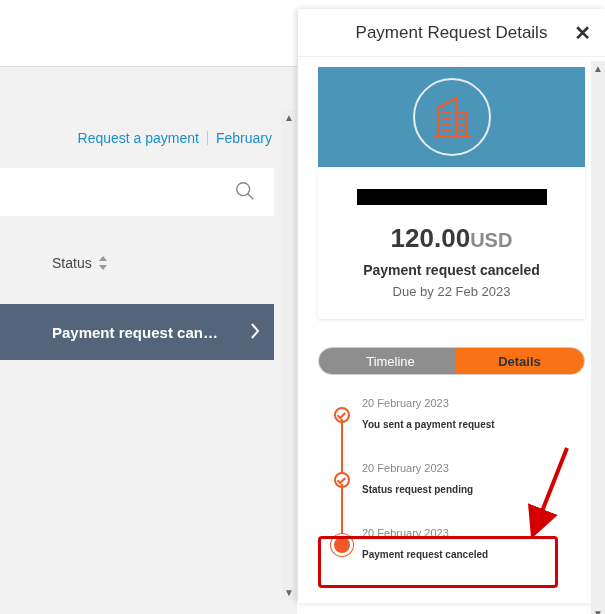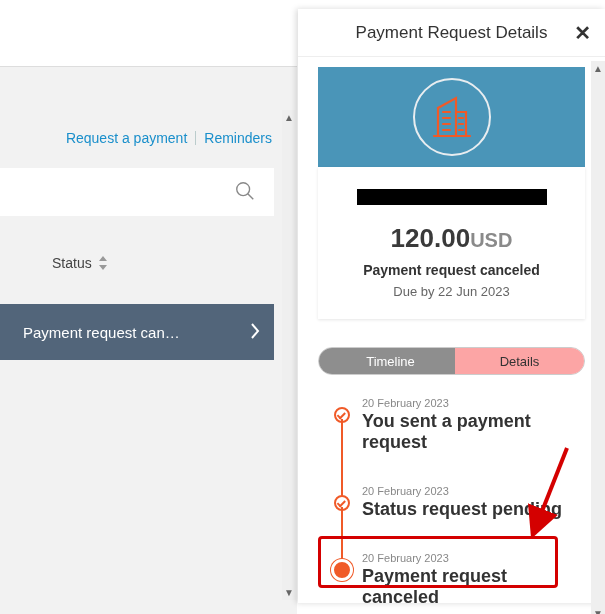--- a/index.html
+++ b/index.html
@@ -77,23 +77,24 @@
   .selected-row {
     position: absolute;
     left: 0;
     top: 304px;
     width: 274px;
     height: 56px;
     background: #52657a;
     color: #fff;
     display: flex;
     align-items: center;
-    padding-left: 23px;
+    padding-left: 52px;
     padding-right: 14px;
     font-size: 15px;
+    font-weight: bold;
   }
   .selected-row .txt {
     flex: 1;
     white-space: nowrap;
     overflow: hidden;
     text-overflow: ellipsis;
   }
   .chevron { color: #fff; }
   .scroll-track-left {
     position: absolute;
@@ -219,22 +220,23 @@
     justify-content: center;
     font-size: 13px;
     cursor: pointer;
   }
   .seg-btn.active {
     background: #8e8e8e;
     color: #fff;
     padding-left: 7px;
   }
   .seg-btn.inactive {
-    background: #fca5a5;
-    color: #333;
+    background: #f97316;
+    color: #333;
+    font-weight: bold;
   }
   .timeline {
     margin: 22px 20px 0 36px;
     position: relative;
   }
   .tl-item {
     position: relative;
     padding-left: 28px;
     padding-bottom: 32px;
   }
@@ -278,24 +280,24 @@
     border-radius: 50%;
     background: #f05a28;
     border: 3px solid #fff;
     box-shadow: 0 0 0 1px #f05a28;
   }
   .tl-date {
     font-size: 11px;
     color: #888;
   }
   .tl-title {
-    font-size: 18px;
-    font-weight: bold;
-    color: #333;
-    margin-top: 2px;
+    font-size: 10px;
+    font-weight: bold;
+    color: #333;
+    margin-top: 10px;
   }
   .highlight-box {
     position: absolute;
     border: 3px solid #d40000;
     border-radius: 4px;
     left: 318px;
     top: 536px;
     width: 240px;
     height: 52px;
     pointer-events: none;
@@ -309,21 +311,21 @@
 </style>
 </head>
 <body>
 
 <div class="back-area">
   <div class="back-top-white"></div>
 
   <div class="back-links">
     <span class="link">Request a payment</span>
     <span class="divider"></span>
-    <span class="link">Reminders</span>
+    <span class="link">February</span>
   </div>
 
   <div class="search-box">
     <span class="search-icon">
       <svg width="22" height="22" viewBox="0 0 24 24" fill="none" stroke-width="1.5">
         <circle cx="10" cy="10" r="7"></circle>
         <line x1="15" y1="15" x2="21" y2="21"></line>
       </svg>
     </span>
   </div>
@@ -377,21 +379,21 @@
     </div>
   </div>
 
   <div class="card">
     <div class="redacted"></div>
     <div class="amount-row">
       <span class="amount">120.00</span>
       <span class="currency">USD</span>
     </div>
     <div class="status-text">Payment request canceled</div>
-    <div class="due-text">Due by 22 Jun 2023</div>
+    <div class="due-text">Due by 22 Feb 2023</div>
   </div>
 
   <div class="segmented">
     <div class="seg-btn active">Timeline</div>
     <div class="seg-btn inactive">Details</div>
   </div>
 
   <div class="timeline">
     <div class="tl-item">
       <div class="tl-dot-ring"></div>

